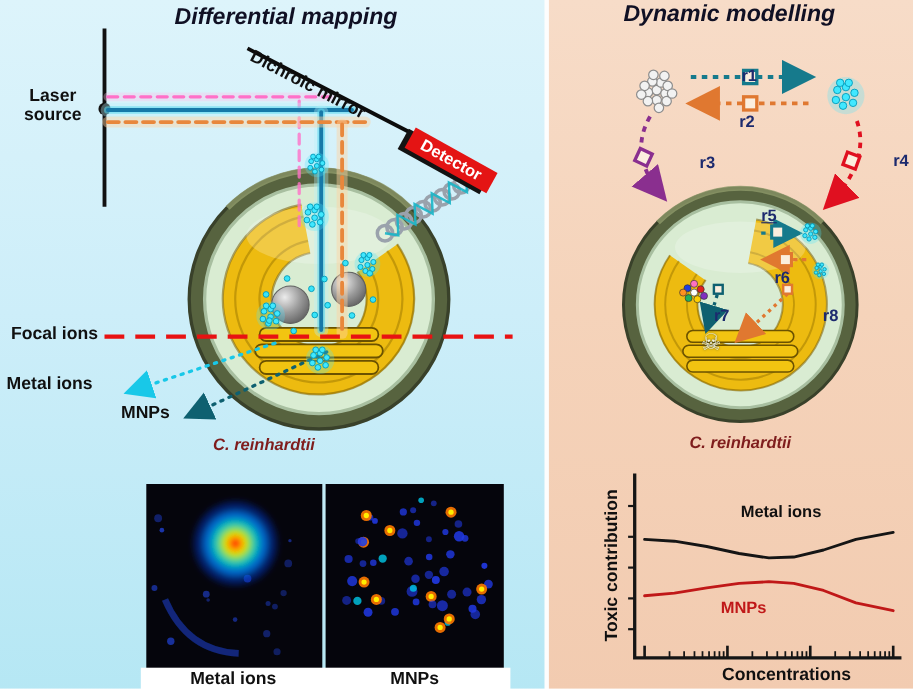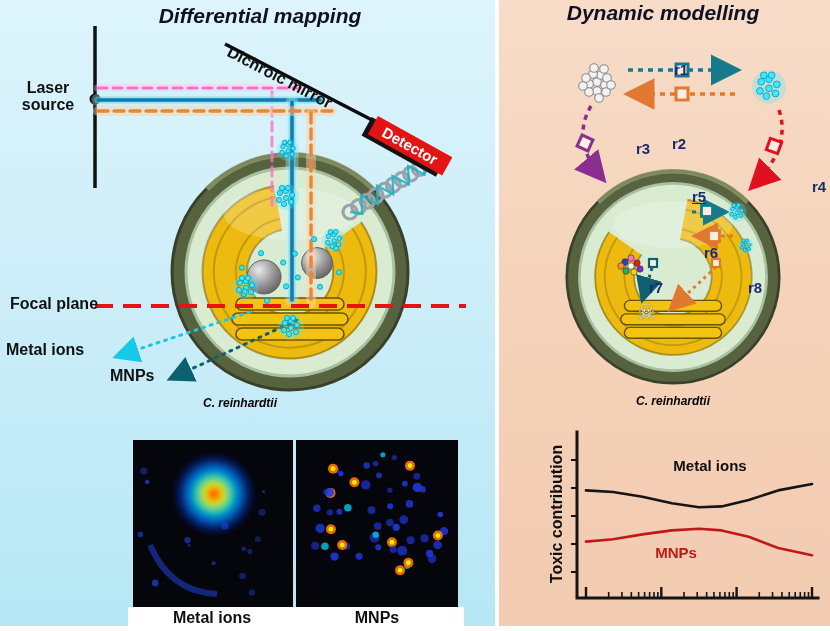--- a/index.html
+++ b/index.html
@@ -7,21 +7,21 @@
          font-family:"Liberation Sans",sans-serif;}
   .panel{position:absolute;top:0;height:631px;}
   .panel.left{left:0;width:497px;background:linear-gradient(180deg,#ddf4fb 0%,#cdeef9 45%,#b5e7f4 100%);}
   .panel.right{left:497px;width:333px;background:linear-gradient(180deg,#f7dcc8 0%,#f5d3ba 45%,#f2cbb0 100%);}
   .divider{position:absolute;left:495px;top:0;width:4px;height:631px;background:#fdfdfd;z-index:2;}
   #art{position:absolute;left:0;top:0;z-index:3;}
   .lbl{position:absolute;z-index:5;color:#101010;font-weight:bold;font-size:16px;line-height:1.05;white-space:nowrap;}
   .wrap{white-space:normal;text-align:center;}
   .title{font-style:italic;font-size:21px;color:#101024;text-align:center;white-space:nowrap;}
   .rlab{color:#1c2a6e;font-size:15px;}
-  .organism{font-style:italic;font-size:12px;font-weight:bold;color:#000000;text-align:center;}
+  .organism{font-style:italic;font-size:15px;font-weight:bold;color:#7f1d1d;text-align:center;}
   .detector{position:absolute;z-index:5;background:#e41414;color:#ffffff;font-weight:bold;
             font-size:15px;padding:2px 12px;transform:rotate(29deg);transform-origin:0 0;
             box-shadow:-5px 4px 0 #131313;}
   .rot-ylab{transform:rotate(-90deg);text-align:center;}
   .strip{position:absolute;left:128px;top:607px;width:336px;height:24px;background:#ffffff;z-index:4;}
   .botbar{position:absolute;left:0;top:626px;width:830px;height:5px;background:#ffffff;z-index:4;}
   .caption{text-align:center;font-size:16px;}
   .skull{font-size:21px;color:#eef0df;text-shadow:0 0 2px #334033;font-weight:normal;}
 </style>
 </head>
@@ -415,34 +415,35 @@
         <path d="M350,212 L362.1,213.9 L361.3,195.4 L377.7,204.1 L376.9,185.6 L393.3,194.3 L392.5,175.8 L408.9,184.5 L408.1,166.0 L424.5,174.7 L423.7,156.2" fill="none" stroke="#18b6c8" stroke-width="2.2" opacity="0.9"></path>
       </g>
   </svg>
 
   <div class="lbl title" style="left:60px;top:5px;width:400px;">Differential mapping</div>
   <div class="lbl title" style="left:500px;top:2px;width:326px;">Dynamic modelling</div>
 
   <div class="lbl wrap" style="left:12px;top:80px;width:72px;">Laser source</div>
   <div class="lbl" style="left:232px;top:44px;transform:rotate(27.5deg);transform-origin:0 0;">Dichroic mirror</div>
   <div class="detector" style="left:378px;top:116px;">Detector</div>
-  <div class="lbl" style="left:10px;top:296px;">Focal plane</div>
+  <div class="lbl" style="left:10px;top:296px;">Focal ions</div>
   <div class="lbl" style="left:6px;top:342px;">Metal ions</div>
   <div class="lbl" style="left:110px;top:368px;">MNPs</div>
   <div class="lbl organism" style="left:150px;top:397px;width:180px;">C. reinhardtii</div>
   <div class="lbl caption" style="left:131px;top:610px;width:162px;">Metal ions</div>
   <div class="lbl caption" style="left:294px;top:610px;width:166px;">MNPs</div>
 
   <div class="lbl rlab" style="left:674px;top:50px;margin-top:12px;">r1</div>
-  <div class="lbl rlab" style="left:672px;top:103px;margin-top:33px;">r2</div>
+  <div class="lbl rlab" style="left:672px;top:103px;">r2</div>
   <div class="lbl rlab" style="left:636px;top:141px;">r3</div>
-  <div class="lbl rlab" style="left:812px;top:139px;margin-top:40px;">r4</div>
+  <div class="lbl rlab" style="left:812px;top:139px;">r4</div>
   <div class="lbl rlab" style="left:692px;top:189px;text-decoration:underline;">r5</div>
   <div class="lbl rlab" style="left:704px;top:245px;text-align:right;">r6</div>
   <div class="lbl rlab" style="left:649px;top:280px;text-align:center;">r7</div>
   <div class="lbl rlab" style="left:704px;top:280px;margin-left:44px;">r8</div>
   <div class="lbl skull" style="left:637px;top:301px;">☠</div>
   <div class="lbl organism" style="left:588px;top:395px;width:170px;">C. reinhardtii</div>
 
   <div class="lbl rot-ylab" style="left:474px;top:505px;width:168px;height:18px;">Toxic contribution</div>
+  <div class="lbl caption" style="left:610px;top:606px;width:210px;">Concentrations</div>
   <div class="lbl caption" style="left:652px;top:458px;width:116px;font-size:15px;">Metal ions</div>
   <div class="lbl caption" style="left:628px;top:545px;width:96px;font-size:15px;color:#c01818;">MNPs</div>
 </div>
 
 </body></html>

